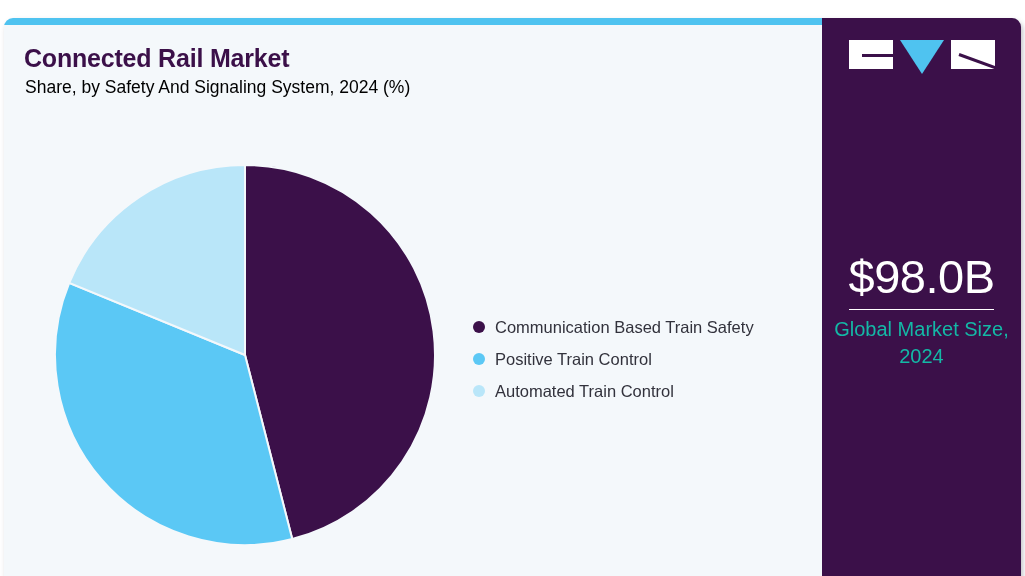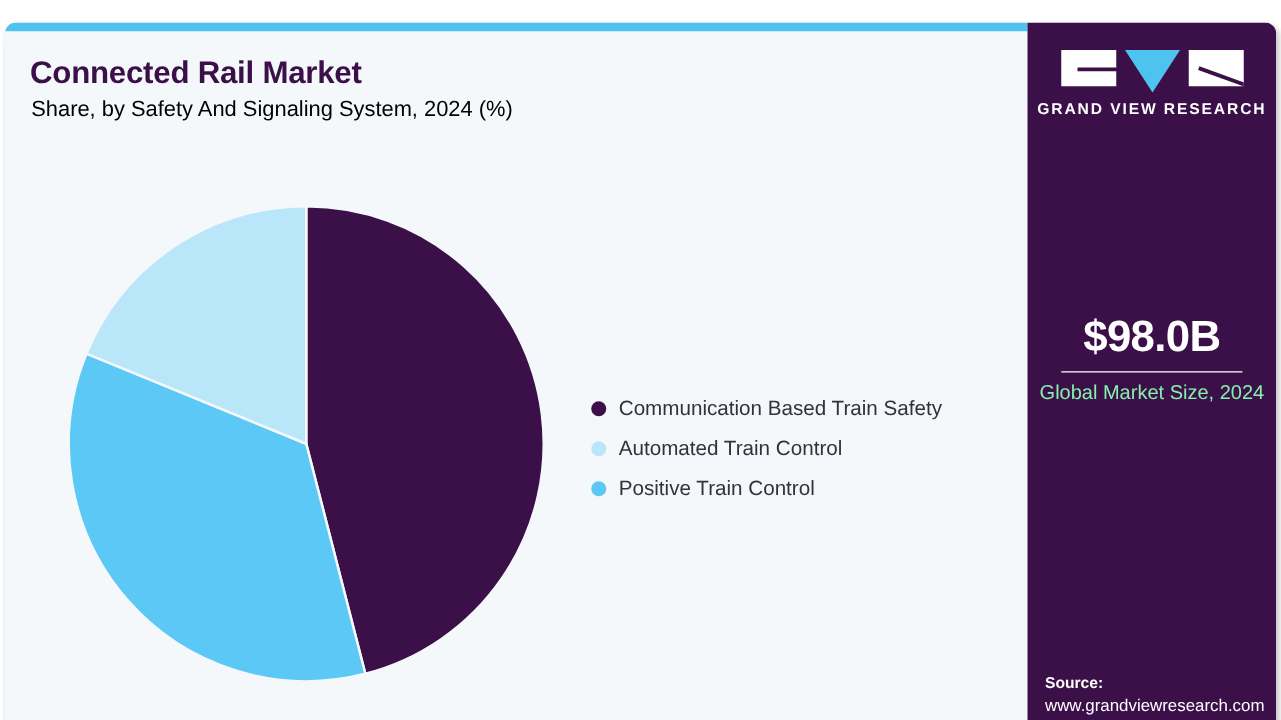--- a/index.html
+++ b/index.html
@@ -171,35 +171,35 @@
   }
 
   .stat {
     position: absolute;
     left: 0;
     top: 234px;
     width: 199px;
     text-align: center;
   }
   .stat-value {
-    font-size: 35px;
-    font-weight: bold;
+    font-size: 47px;
+    font-weight: normal;
     color: #ffffff;
     letter-spacing: -0.5px;
     line-height: 1.05;
   }
   .stat-rule {
     width: 145px;
     height: 1px;
     background: #ffffff;
     margin: 8px auto 6px auto;
   }
   .stat-caption {
-    font-size: 16px;
-    color: #86efac;
+    font-size: 20px;
+    color: #14b8a6;
     line-height: 1.35;
   }
 
   .source {
     position: absolute;
     left: 14px;
     bottom: 14px;
     width: 185px;
     text-align: left;
     color: #ffffff;
@@ -236,48 +236,43 @@
     </div>
 
     <div class="legend">
 
       <div class="legend-item">
         <span class="legend-dot" style="background:#3b1049"></span>
         <span class="legend-label">Communication Based Train Safety</span>
       </div>
 
       <div class="legend-item">
+        <span class="legend-dot" style="background:#5bc8f5"></span>
+        <span class="legend-label">Positive Train Control</span>
+      </div>
+
+      <div class="legend-item">
         <span class="legend-dot" style="background:#b9e6f9"></span>
         <span class="legend-label">Automated Train Control</span>
-      </div>
-
-      <div class="legend-item">
-        <span class="legend-dot" style="background:#5bc8f5"></span>
-        <span class="legend-label">Positive Train Control</span>
       </div>
 
     </div>
   </div>
 
   <div class="right-pane">
 
     <div class="logo">
       <div class="logo-marks">
         <span class="logo-g"></span>
         <span class="logo-v"></span>
         <span class="logo-r"></span>
       </div>
-      <div class="logo-text">GRAND VIEW RESEARCH</div>
     </div>
 
     <div class="stat">
       <div class="stat-value">$98.0B</div>
       <div class="stat-rule"></div>
       <div class="stat-caption">Global Market Size, 2024</div>
     </div>
 
-    <div class="source">
-      <div class="source-label">Source:</div>
-      <div class="source-url">www.grandviewresearch.com</div>
-    </div>
 
   </div>
 </div>
 
 </body></html>

